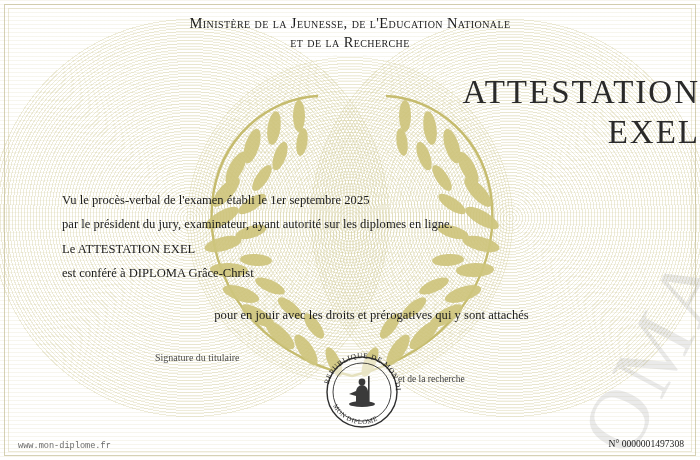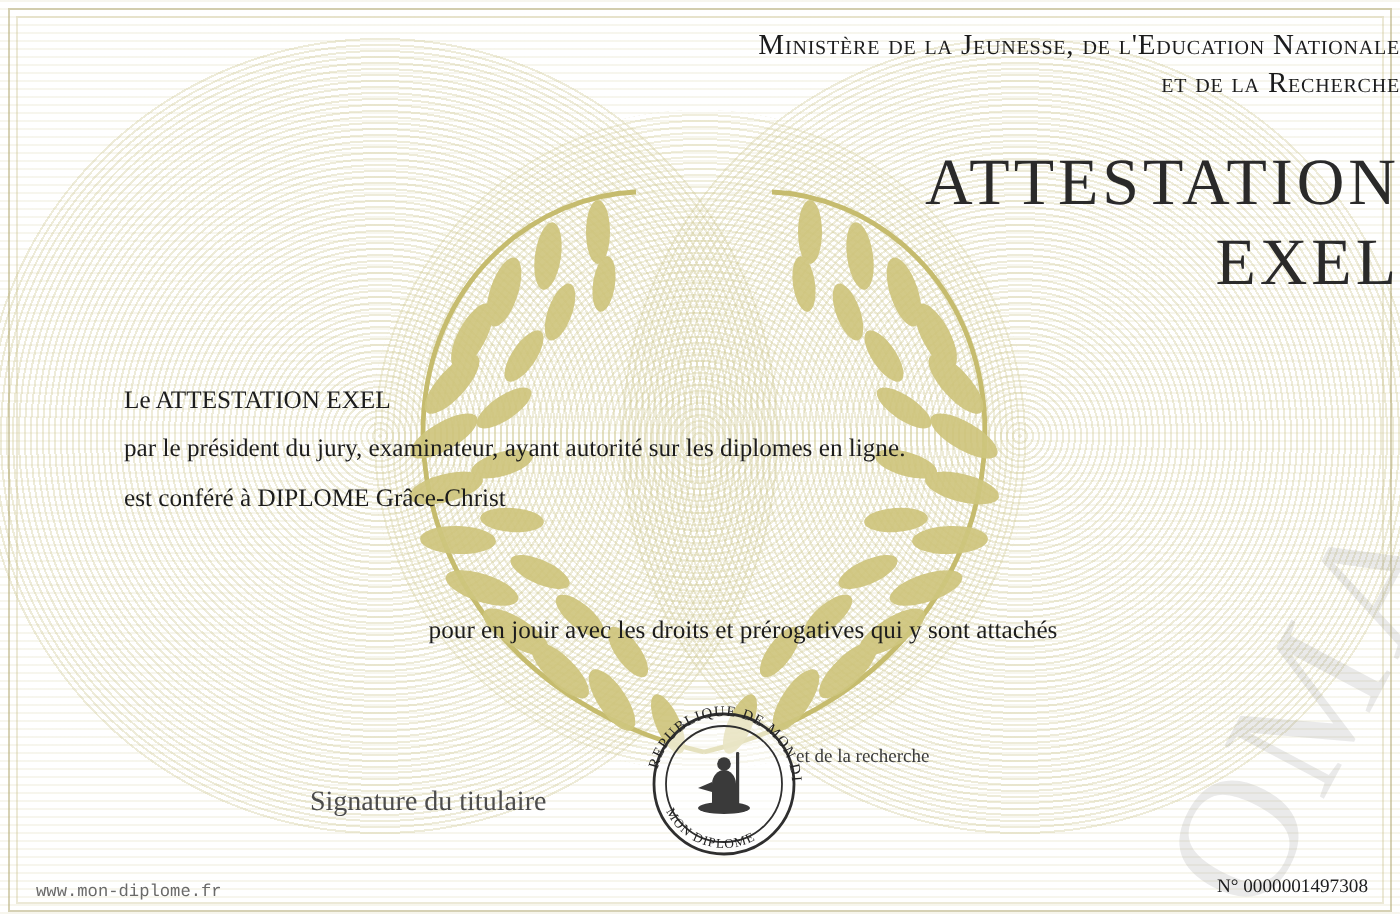--- a/index.html
+++ b/index.html
@@ -101,21 +101,21 @@
   
   .content {
     position: relative;
     width: 100%;
     height: 100%;
   }
   .ministry {
     position: absolute;
     top: 14px;
     left: 0; right: 0;
-    text-align: right;
+    text-align: center;
     font-variant: small-caps;
     font-size: 14.5px;
     letter-spacing: 0.4px;
     line-height: 1.28;
     color: #1b1b1b;
   }
   .ministry .l2 { display: block; }
 
   .title {
     position: absolute;
@@ -145,23 +145,23 @@
     top: 308px;
     left: 0; right: 0;
     text-align: center;
     font-size: 12.6px;
     color: #1c1c1c;
     margin-left: 43px;
   }
 
   .sig-left {
     position: absolute;
-    top: 394px;
+    top: 352px;
     left: 155px;
-    font-size: 14px;
+    font-size: 10px;
     color: #4c4c4c;
   }
   .sig-right {
     position: absolute;
     top: 372px;
     left: 398px;
     font-size: 9.5px;
     line-height: 1.65;
     color: #3a3a3a;
   }
@@ -274,23 +274,24 @@
       <span>Ministère de la Jeunesse, de l'Education Nationale</span>
       <span class="l2">et de la Recherche</span>
     </div>
 
     <div class="title">
       <span>ATTESTATION</span>
       <span class="l2">EXEL</span>
     </div>
 
     <div class="body-text">
+      <span>Vu le procès-verbal de l'examen établi le 1er septembre 2025</span>
+      <span>par le président du jury, examinateur, ayant autorité sur les diplomes en ligne.</span>
       <span>Le ATTESTATION EXEL</span>
-      <span>par le président du jury, examinateur, ayant autorité sur les diplomes en ligne.</span>
-      <span>est conféré à DIPLOME Grâce-Christ</span>
+      <span>est conféré à DIPLOMA Grâce-Christ</span>
     </div>
 
     <div class="rights">pour en jouir avec les droits et prérogatives qui y sont attachés</div>
 
     <div class="sig-left">Signature du titulaire</div>
 
     <div class="sig-right">
       <span>et de la recherche</span>
     </div>
 

